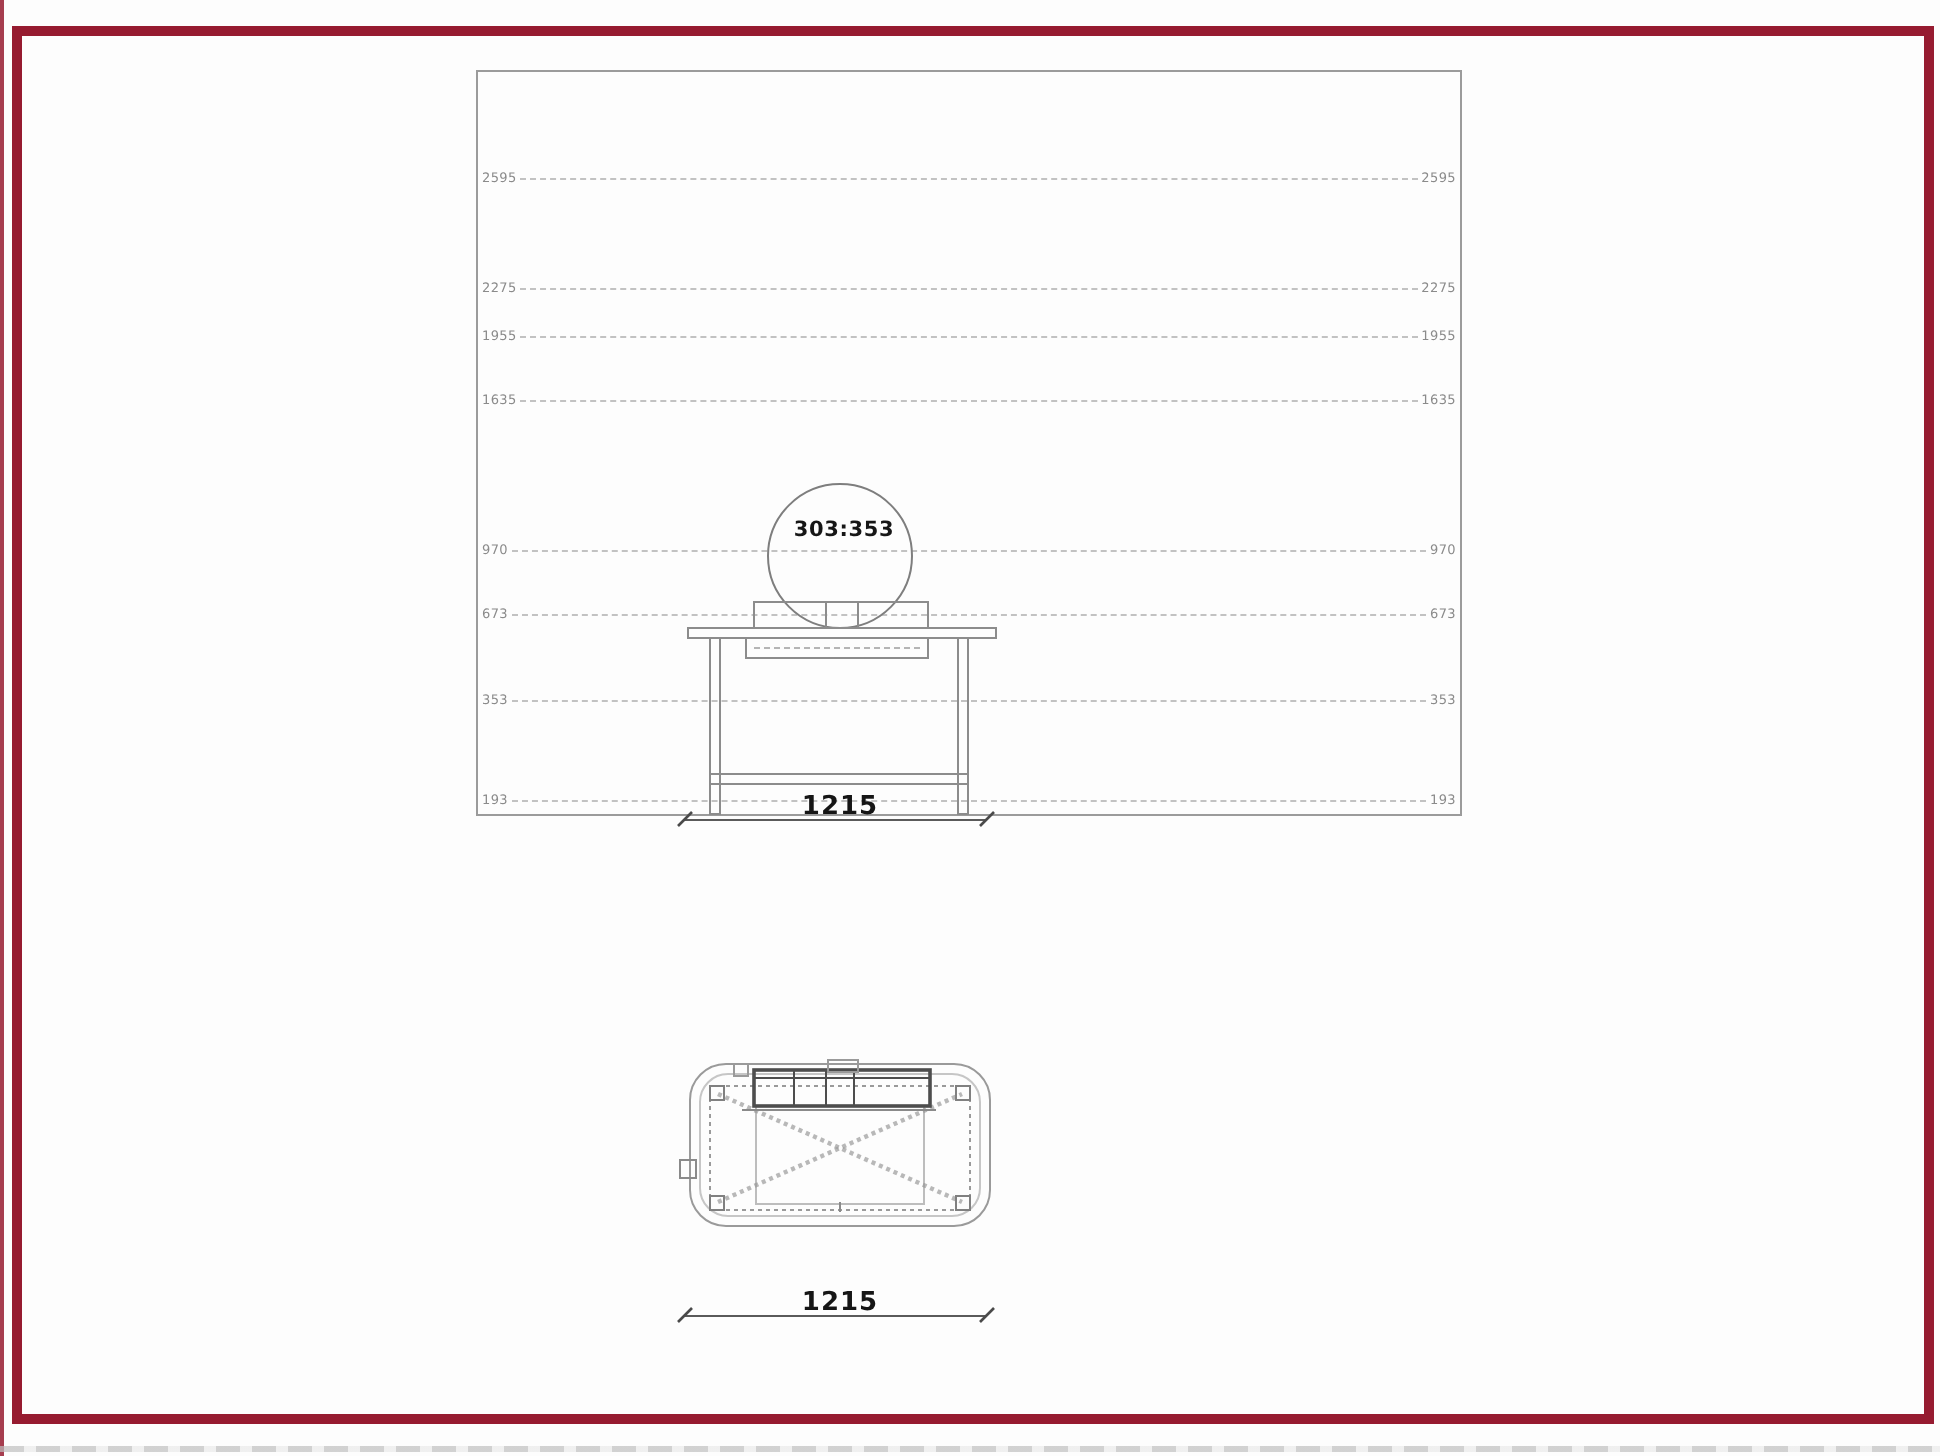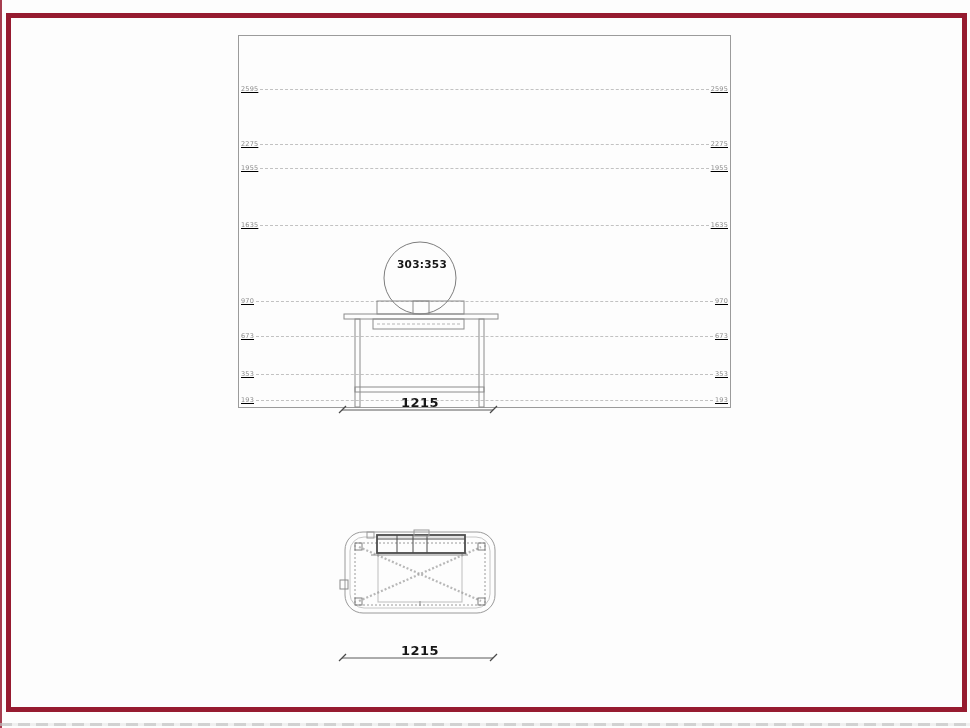--- a/index.html
+++ b/index.html
@@ -33,21 +33,21 @@
     opacity: .7;
   }
   
   .elev-rect {
     position: absolute; left: 238px; top: 35px;
     width: 493px; height: 373px;
     border: 1.5px solid #9b9b9b;
   }
   .level {
     position: absolute; left: 2px; right: 2px; height: 8px;
-    display: flex; align-items: center; gap: 2px; text-decoration: underline;
+    display: flex; align-items: center; gap: 2px;
   }
   .lvl-label {
     font-size: 6.5px; line-height: 1;
     color: #8b8b8b; letter-spacing: .2px;
     white-space: nowrap;
   }
   .lvl-rule { flex: 1; height: 0; border-top: 1px dashed #c2c2c2; }
   
   .overlay { position: absolute; left: 0; top: 0; }
   .dim-text {
@@ -76,36 +76,36 @@
     <div class="level" style="top:104px">
       <span class="lvl-label">2275</span>
       <span class="lvl-rule"></span>
       <span class="lvl-label">2275</span>
     </div>
     <div class="level" style="top:128px">
       <span class="lvl-label">1955</span>
       <span class="lvl-rule"></span>
       <span class="lvl-label">1955</span>
     </div>
-    <div class="level" style="top:185px">
+    <div class="level" style="top:160px">
       <span class="lvl-label">1635</span>
       <span class="lvl-rule"></span>
       <span class="lvl-label">1635</span>
     </div>
-    <div class="level" style="top:261px">
+    <div class="level" style="top:235px">
       <span class="lvl-label">970</span>
       <span class="lvl-rule"></span>
       <span class="lvl-label">970</span>
     </div>
-    <div class="level" style="top:296px">
+    <div class="level" style="top:267px">
       <span class="lvl-label">673</span>
       <span class="lvl-rule"></span>
       <span class="lvl-label">673</span>
     </div>
-    <div class="level" style="top:334px">
+    <div class="level" style="top:310px">
       <span class="lvl-label">353</span>
       <span class="lvl-rule"></span>
       <span class="lvl-label">353</span>
     </div>
     <div class="level" style="top:360px">
       <span class="lvl-label">193</span>
       <span class="lvl-rule"></span>
       <span class="lvl-label">193</span>
     </div>
   </div>

